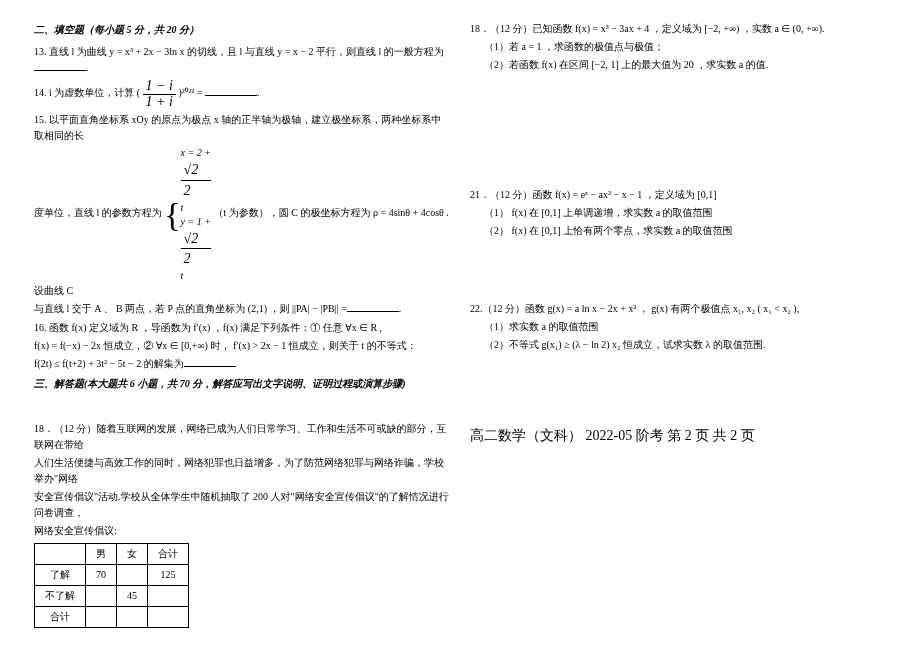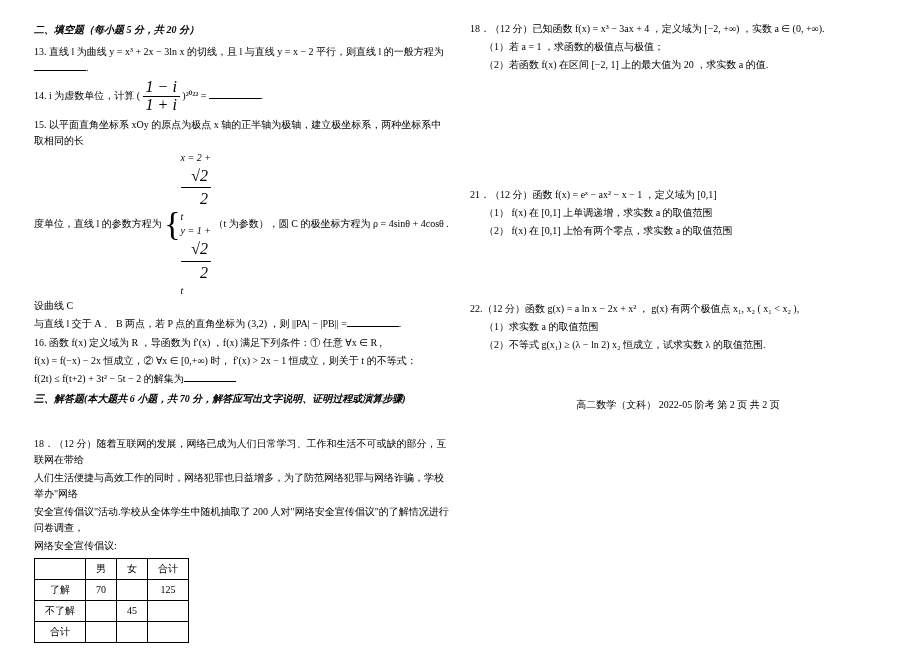--- a/index.html
+++ b/index.html
@@ -6,30 +6,30 @@
   body{width:920px;height:650px;font-family:"SimSun","Songti SC","STSong",serif;font-size:10px;line-height:1.6;}
   .page{display:flex;flex-direction:row;width:100%;height:100%;box-sizing:border-box;padding:18px 24px 8px 24px;}
   .col{flex:1;padding:0 10px;box-sizing:border-box;}
   .col-left{border-right:0;}
   .section-title{font-weight:bold;margin:4px 0 6px 0;font-style:italic;}
   .q{margin:3px 0;}
   .q p{margin:2px 0;}
   .indent{padding-left:14px;}
   .blank{display:inline-block;border-bottom:1px solid #000;min-width:52px;height:0.9em;vertical-align:baseline;}
   .math{font-family:"Times New Roman",Times,serif;font-style:italic;}
-  .frac{display:inline-block;vertical-align:middle;text-align:right;font-family:"Times New Roman",Times,serif;font-style:italic;font-size:16px;line-height:1.05;}
+  .frac{display:inline-block;vertical-align:middle;text-align:left;font-family:"Times New Roman",Times,serif;font-style:italic;font-size:14px;line-height:1.05;}
   .frac .num{display:block;border-bottom:1px solid #000;padding:0 3px;}
   .frac .den{display:block;padding:0 3px;}
   .brace-eq{display:inline-flex;align-items:center;vertical-align:middle;}
   .brace-eq .brace{font-size:34px;line-height:34px;font-family:"Times New Roman",serif;}
   .brace-eq .lines{display:flex;flex-direction:column;justify-content:center;}
   .brace-eq .lines span{display:block;line-height:1.4;}
   table.data{border-collapse:collapse;margin:4px 0;}
   table.data th,table.data td{border:1px solid #000;padding:2px 10px;text-align:center;font-weight:normal;font-size:10px;}
-  .foot{text-align:center;font-size:10px;margin-top:44px;}
+  .foot{font-size:14px;margin-top:72px;}
   .small-space{height:20px;}
 </style>
 </head>
 <body>
 
 <div class="page">
 
   <div class="col col-left">
 
     <div class="section-title">二、填空题（每小题 5 分，共 20 分）</div>
@@ -69,21 +69,21 @@
                   <span class="num">√2</span>
                   <span class="den">2</span>
                 </span>
               <span class="math"> t</span>
             </span>
           </span>
         </span>
         <span>（t 为参数），圆 C 的极坐标方程为 ρ = 4sinθ + 4cosθ . 设曲线 C</span>
       </p>
       <p>
-        <span>与直线 l 交于 A 、 B 两点，若 P 点的直角坐标为 (3,2) ，则 ||PA| − |PB|| =</span><span class="blank"></span>.
+        <span>与直线 l 交于 A 、 B 两点，若 P 点的直角坐标为 (2,1) ，则 ||PA| − |PB|| =</span><span class="blank"></span>.
       </p>
     </div>
 
     <div class="q">
       <p>16.  函数 f(x) 定义域为 R ，导函数为 f′(x) ，f(x) 满足下列条件：① 任意 ∀x ∈ R ,</p>
       <p>f(x) = f(−x) − 2x 恒成立，② ∀x ∈ [0,+∞) 时， f′(x) &gt; 2x − 1 恒成立，则关于 t 的不等式：</p>
       <p>
         <span>f(2t) ≤ f(t+2) + 3t² − 5t − 2 的解集为</span><span class="blank"></span>
       </p>
     </div>

